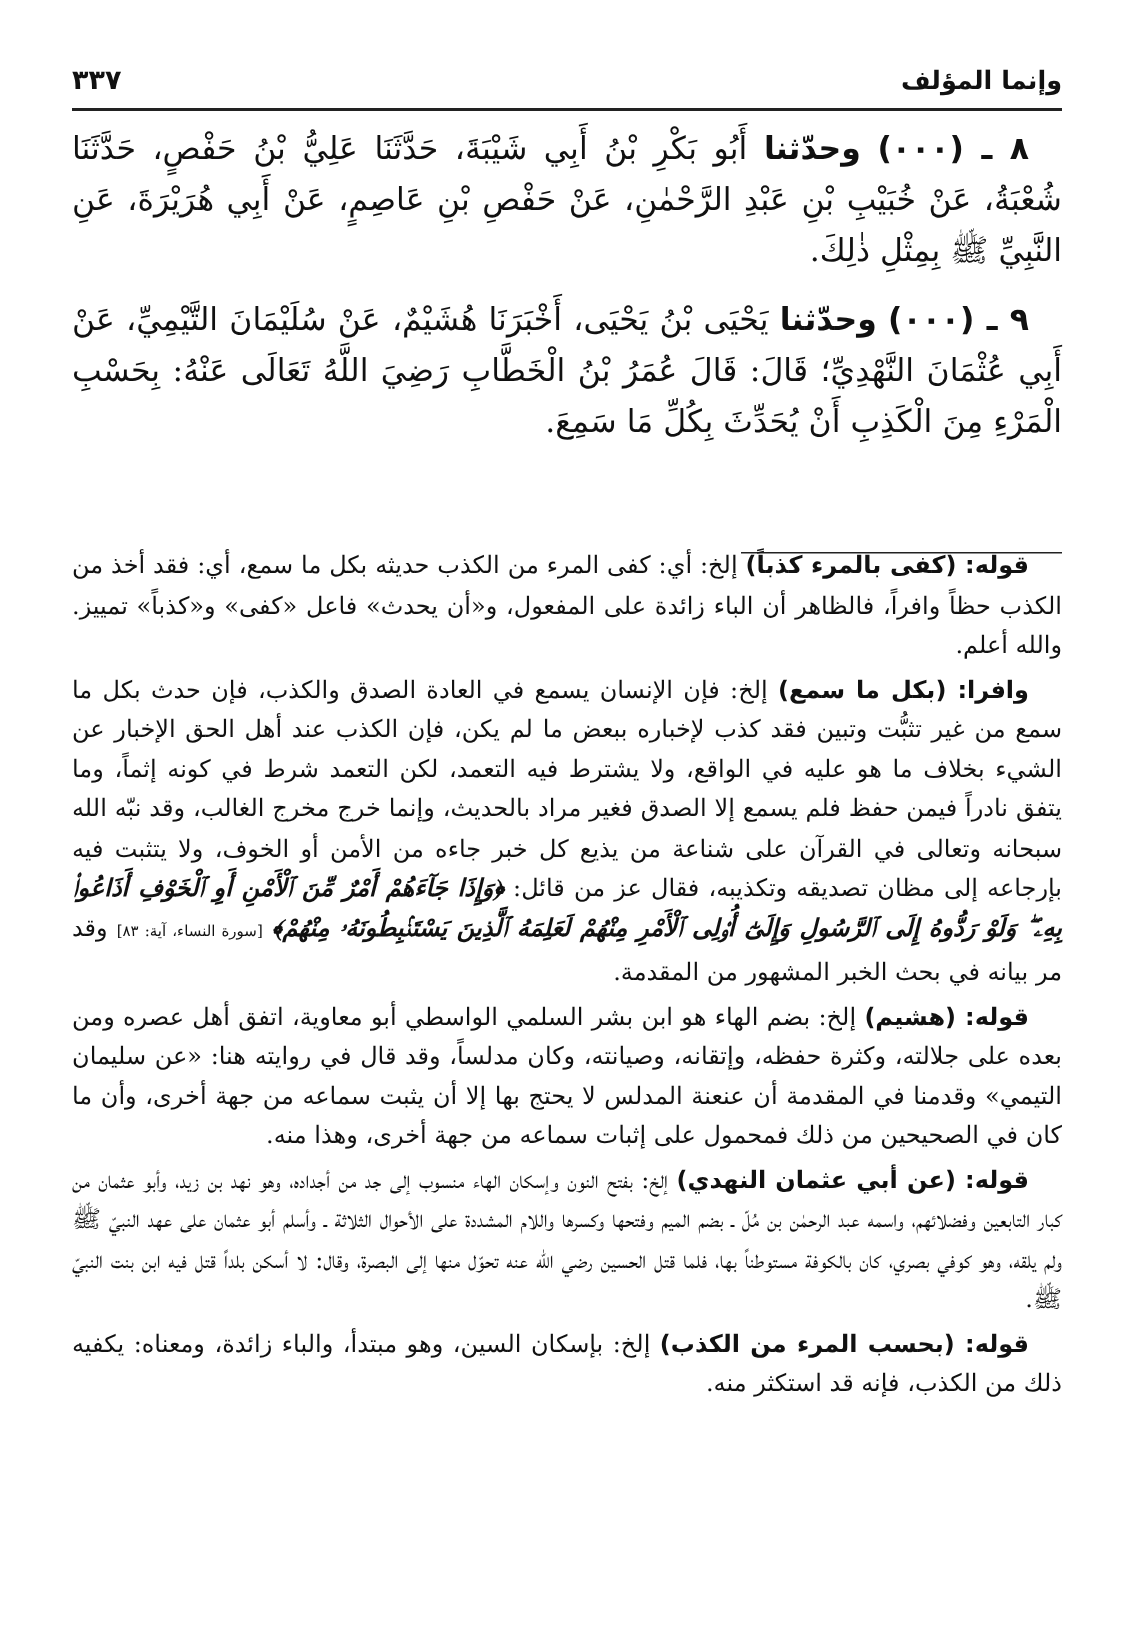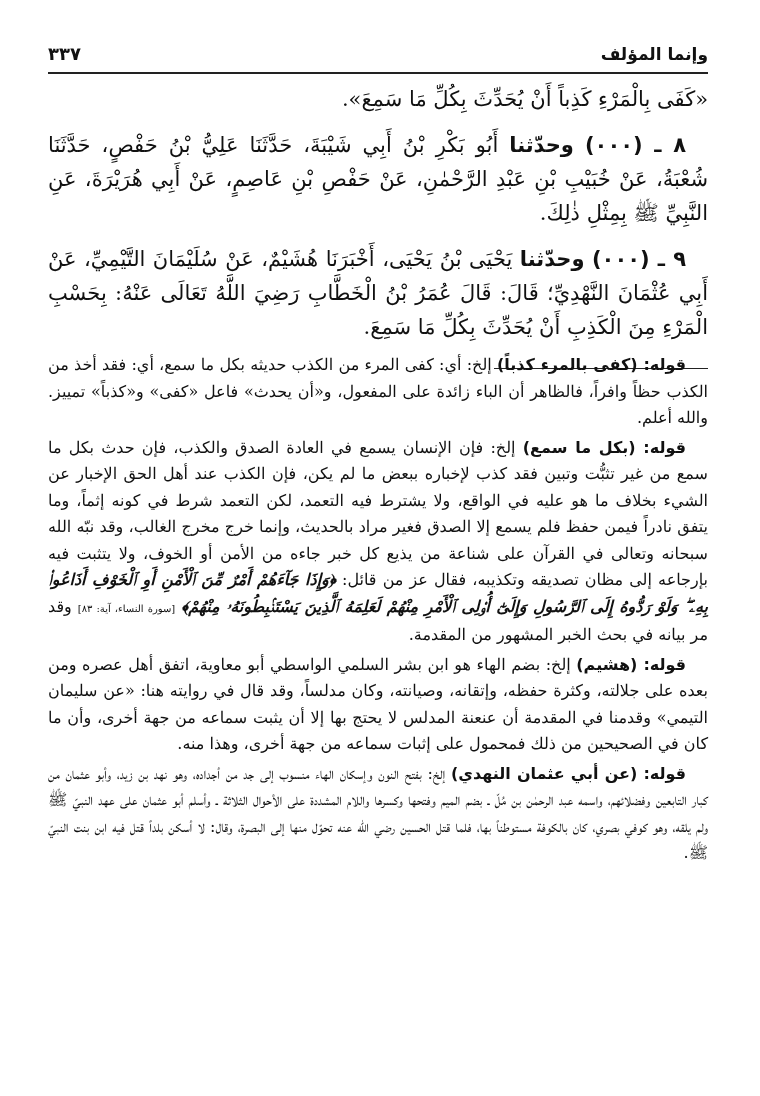--- a/index.html
+++ b/index.html
@@ -80,21 +80,21 @@
     }
     .fn-rule {
       position: absolute;
       top: 368px;
       right: 0;
       width: 214px;
       border-top: 1.5px solid #222222;
     }
     .footnotes {
       position: absolute;
-      top: 352px;
+      top: 364px;
       left: 0;
       right: 0;
       font-size: 16px;
       line-height: 26.5px;
       text-align: justify;
       text-align-last: right;
     }
     .footnotes p {
       margin: 0 0 3px 0;
       text-indent: 22px;
@@ -116,21 +116,20 @@
 
 <div class="page">
 
   <div class="running-head">
     <span class="running-title">وإنما المؤلف</span>
     <span class="page-number">٣٣٧</span>
   </div>
   <div class="head-rule"></div>
 
   <div class="main-text">
-    <p>«كَفَى بِالْمَرْءِ كَذِباً أَنْ يُحَدِّثَ بِكُلِّ مَا سَمِعَ».</p>
 
     <p class="hadith">
       <span class="hadith-num">٨ ـ (٠٠٠)</span>
       <span class="haddathana">وحدّثنا</span>
       <span>أَبُو بَكْرِ بْنُ أَبِي شَيْبَةَ، حَدَّثَنَا عَلِيُّ بْنُ حَفْصٍ، حَدَّثَنَا شُعْبَةُ، عَنْ خُبَيْبِ بْنِ عَبْدِ الرَّحْمٰنِ، عَنْ حَفْصِ بْنِ عَاصِمٍ، عَنْ أَبِي هُرَيْرَةَ، عَنِ النَّبِيِّ ﷺ بِمِثْلِ ذٰلِكَ.</span>
     </p>
 
     <p class="hadith">
       <span class="hadith-num">٩ ـ (٠٠٠)</span>
       <span class="haddathana">وحدّثنا</span>
@@ -140,32 +139,36 @@
 
   <div class="fn-rule"></div>
 
   <div class="footnotes">
     <p>
       <span class="fn-lead">قوله: (كفى بالمرء كذباً)</span>
       <span>إلخ: أي: كفى المرء من الكذب حديثه بكل ما سمع، أي: فقد أخذ من الكذب حظاً وافراً، فالظاهر أن الباء زائدة على المفعول، و«أن يحدث» فاعل «كفى» و«كذباً» تمييز. والله أعلم.</span>
     </p>
 
     <p>
-      <span class="fn-lead">قوله: (بكل ما سمع)</span>
+      <span class="fn-lead">وافرا: (بكل ما سمع)</span>
       <span>إلخ: فإن الإنسان يسمع في العادة الصدق والكذب، فإن حدث بكل ما سمع من غير تثبُّت وتبين فقد كذب لإخباره ببعض ما لم يكن، فإن الكذب عند أهل الحق الإخبار عن الشيء بخلاف ما هو عليه في الواقع، ولا يشترط فيه التعمد، لكن التعمد شرط في كونه إثماً، وما يتفق نادراً فيمن حفظ فلم يسمع إلا الصدق فغير مراد بالحديث، وإنما خرج مخرج الغالب، وقد نبّه الله سبحانه وتعالى في القرآن على شناعة من يذيع كل خبر جاءه من الأمن أو الخوف، ولا يتثبت فيه بإرجاعه إلى مظان تصديقه وتكذيبه، فقال عز من قائل:</span>
       <span class="quran">﴿وَإِذَا جَآءَهُمْ أَمْرٌ مِّنَ ٱلْأَمْنِ أَوِ ٱلْخَوْفِ أَذَاعُوا۟ بِهِۦ ۖ وَلَوْ رَدُّوهُ إِلَى ٱلرَّسُولِ وَإِلَىٰٓ أُو۟لِى ٱلْأَمْرِ مِنْهُمْ لَعَلِمَهُ ٱلَّذِينَ يَسْتَنۢبِطُونَهُۥ مِنْهُمْ﴾</span>
       <span class="sura-ref">[سورة النساء، آية: ٨٣]</span>
       <span>وقد مر بيانه في بحث الخبر المشهور من المقدمة.</span>
     </p>
 
     <p>
       <span class="fn-lead">قوله: (هشيم)</span>
       <span>إلخ: بضم الهاء هو ابن بشر السلمي الواسطي أبو معاوية، اتفق أهل عصره ومن بعده على جلالته، وكثرة حفظه، وإتقانه، وصيانته، وكان مدلساً، وقد قال في روايته هنا: «عن سليمان التيمي» وقدمنا في المقدمة أن عنعنة المدلس لا يحتج بها إلا أن يثبت سماعه من جهة أخرى، وأن ما كان في الصحيحين من ذلك فمحمول على إثبات سماعه من جهة أخرى، وهذا منه.</span>
     </p>
 
     <p>
       <span class="fn-lead">قوله: (عن أبي عثمان النهدي)</span>
       <span>إلخ: بفتح النون وإسكان الهاء منسوب إلى جد من أجداده، وهو نهد بن زيد، وأبو عثمان من كبار التابعين وفضلائهم، واسمه عبد الرحمٰن بن مُلّ ـ بضم الميم وفتحها وكسرها واللام المشددة على الأحوال الثلاثة ـ وأسلم أبو عثمان على عهد النبيّ ﷺ ولم يلقه، وهو كوفي بصري، كان بالكوفة مستوطناً بها، فلما قتل الحسين رضي الله عنه تحوّل منها إلى البصرة، وقال: لا أسكن بلداً قتل فيه ابن بنت النبيّ ﷺ.</span>
     </p>
 
+    <p>
+      <span class="fn-lead">قوله: (بحسب المرء من الكذب)</span>
+      <span>إلخ: بإسكان السين، وهو مبتدأ، والباء زائدة، ومعناه: يكفيه ذلك من الكذب، فإنه قد استكثر منه.</span>
+    </p>
   </div>
 
 </div>
 
 </body></html>

